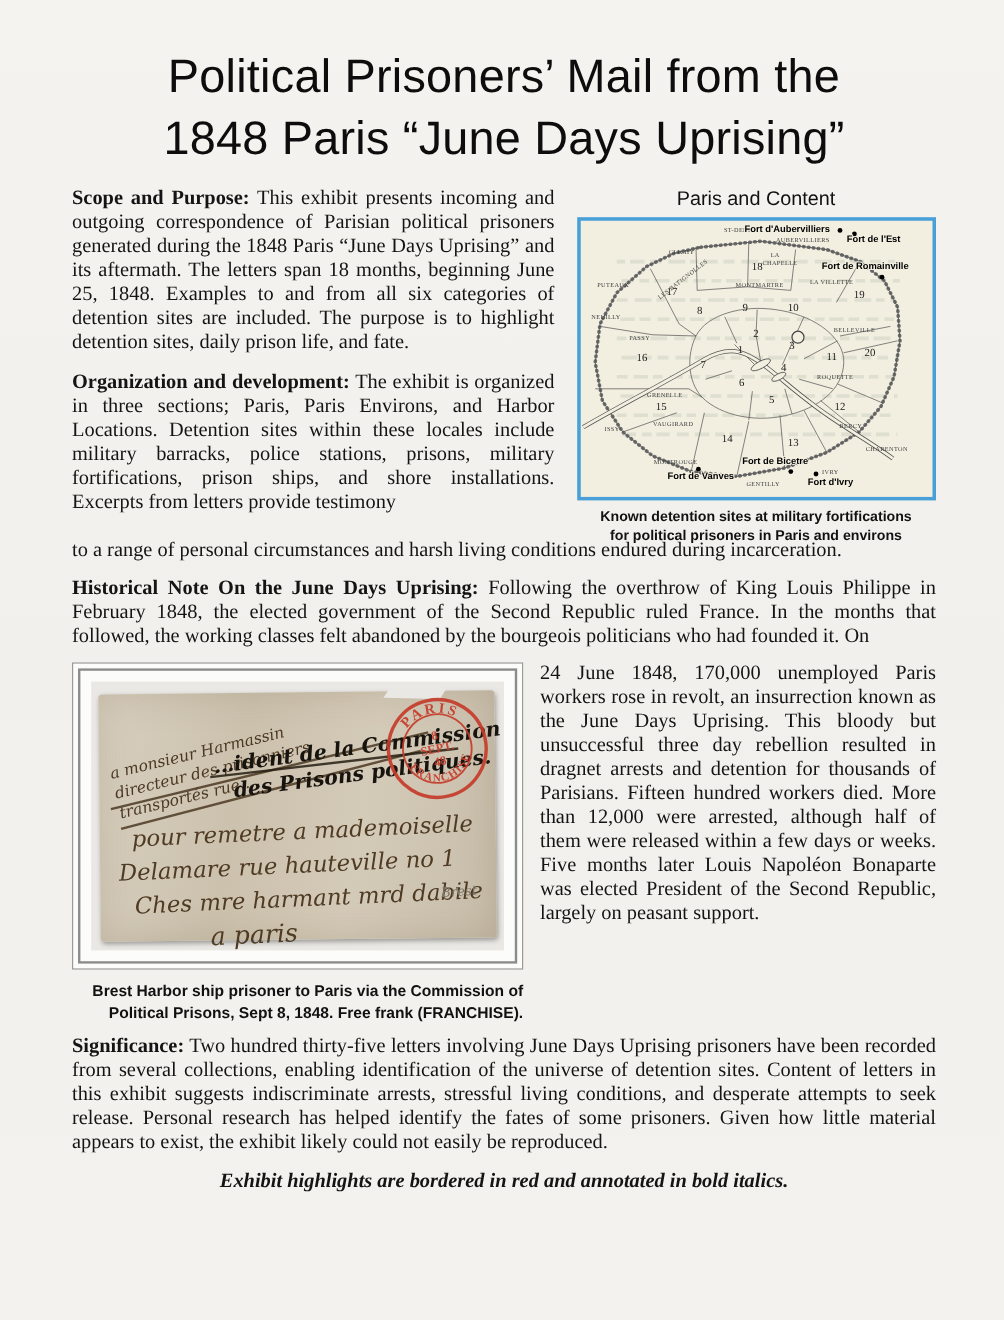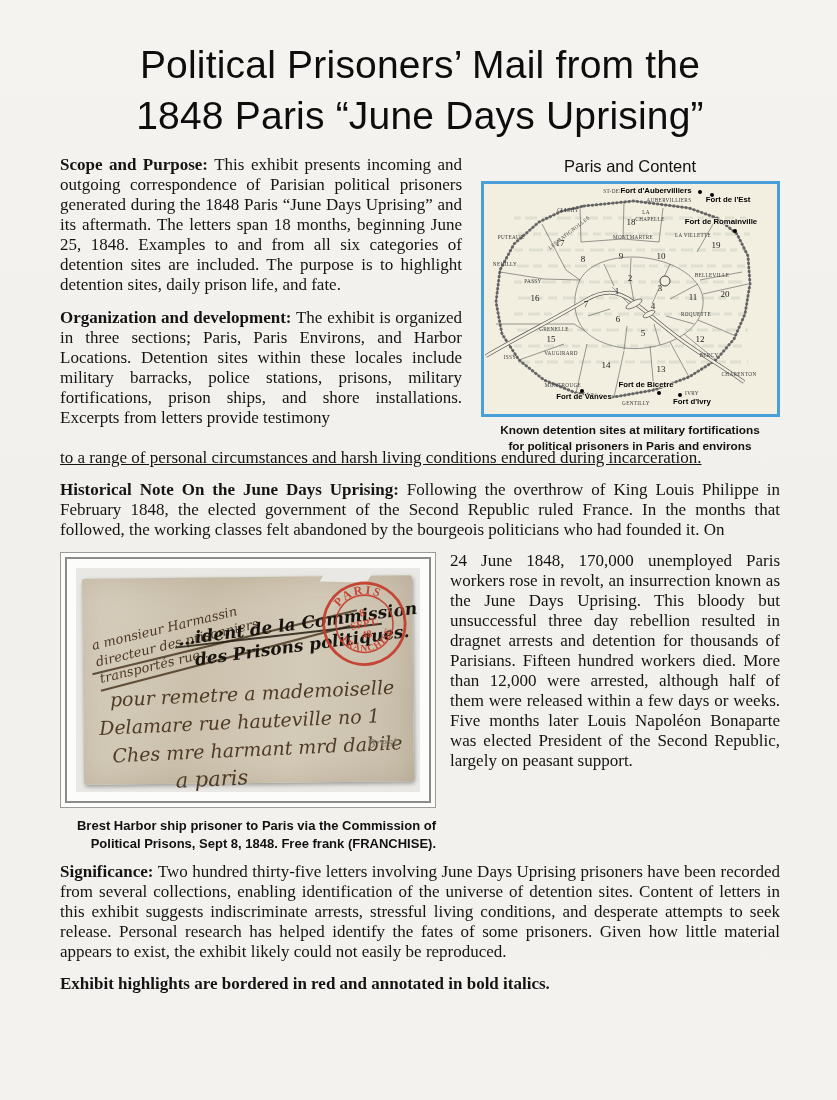--- a/index.html
+++ b/index.html
@@ -10,21 +10,21 @@
   
   .title{font-family:"Liberation Sans",sans-serif;font-weight:400;font-size:39px;
          line-height:1.3;text-align:center;margin:6px 0 14px 0;color:#0d0d0d;letter-spacing:.2px;}
   
   .body-text{font-size:17px;line-height:20px;text-align:justify;margin:0 0 13px 0;}
   .body-text.full{margin-bottom:12px;}
   .runin{font-weight:bold;}
   .cont{margin-top:-1px;}
   
   .top-row{display:grid;grid-template-columns:402px 1fr;column-gap:18px;margin-top:4px;}
-  .org-cont{margin-top:-6px;text-decoration:underline;}
+  .org-cont{margin-top:-6px;}
   
   .map-col{padding-top:2px;}
   .map-title{font-family:"Liberation Sans",sans-serif;font-size:16.5px;text-align:center;
              margin:0 0 5px 0;color:#111;}
   .map-frame{border:3px solid #49a0d8;background:#f2eee0;width:293px;height:230px;margin:0 auto;}
   .map-caption{font-family:"Liberation Sans",sans-serif;font-weight:bold;font-size:11.8px;
                line-height:1.3;text-align:center;margin-top:6px;color:#111;}
   .map-num{font:9px "Liberation Serif",serif;fill:#1a1a1a;text-anchor:middle;}
   .map-label{font:5.2px "Liberation Serif",serif;fill:#3a3a3a;text-anchor:middle;letter-spacing:.35px;}
   .map-fort{font:bold 7.8px "Liberation Sans",sans-serif;fill:#000;text-anchor:middle;
@@ -69,21 +69,21 @@
            font-family:"DejaVu Serif",serif;font-style:italic;font-size:19px;line-height:28px;
            color:#4f3b24;white-space:nowrap;}
   .address div:nth-child(2){margin-left:-12px;}
   .address div:nth-child(4){margin-left:62px;font-size:21px;}
   .pencil{position:absolute;right:16px;bottom:32px;font-family:"DejaVu Serif",serif;
           font-style:italic;font-size:11px;color:#7d7668;transform:rotate(-4deg);}
   .env-caption{font-family:"Liberation Sans",sans-serif;font-weight:bold;font-size:13px;
                line-height:1.35;text-align:right;margin-top:9px;color:#111;}
   
   .sig{margin-top:10px;}
-  .footer-note{font-size:17px;font-weight:bold;text-align:left;margin:4px 0 0 0;}
+  .footer-note{font-size:17px;font-weight:bold;font-style:italic;text-align:center;margin:4px 0 0 0;}
 </style>
 </head>
 <body>
 
 <div class="page">
 
   <h1 class="title"><span>Political Prisoners’ Mail from the</span><br><span>1848 Paris “June Days Uprising”</span></h1>
 
   <div class="top-row">
     <div class="text-col">

